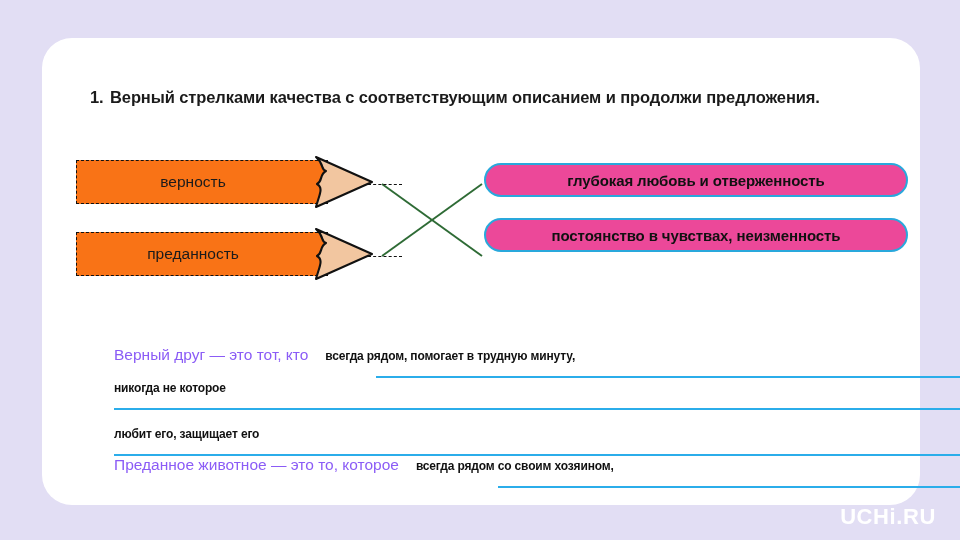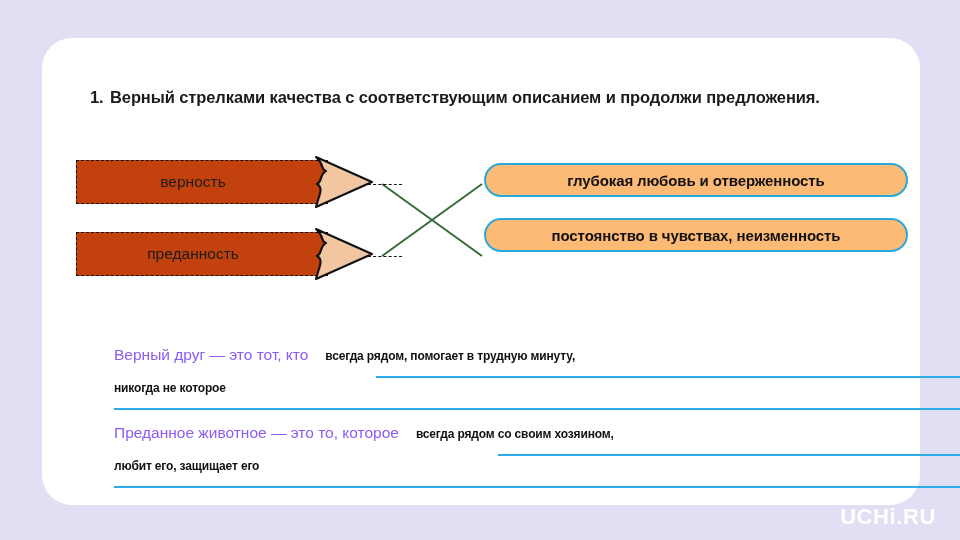--- a/index.html
+++ b/index.html
@@ -55,21 +55,21 @@
     top: 0;
     width: 878px;
     height: 467px;
   }
 
   .term-box {
     position: absolute;
     width: 252px;
     height: 44px;
     border: 1.6px dashed #111111;
-    background: #c2410c;
+    background: #f97316;
     box-sizing: border-box;
   }
   .term-label {
     position: absolute;
     left: 0;
     right: 18px;
     top: 50%;
     transform: translateY(-50%);
     text-align: center;
     font-size: 15.5px;
@@ -105,21 +105,21 @@
     height: 467px;
     pointer-events: none;
   }
 
   
   .def-pill {
     position: absolute;
     height: 34px;
     border: 2.2px solid #29a8dc;
     border-radius: 19px;
-    background: #fdba74;
+    background: #ec4899;
     box-sizing: border-box;
     display: flex;
     align-items: center;
     justify-content: center;
     padding: 3px 18px;
   }
   .def-label {
     font-size: 15px;
     font-weight: bold;
     color: #111111;
@@ -228,27 +228,27 @@
         <span class="rule" style="left:262px; right:0; width:auto;"></span>
       </div>
       <div class="sent-row">
         <span class="answer-text">никогда не которое</span>
         <span class="rule" style="left:0; right:0; width:auto;"></span>
       </div>
     </div>
 
     <div class="sentence">
       <div class="sent-row">
+        <span class="answer-text">любит его, защищает его</span>
+        <span class="rule" style="left:0; right:0; width:auto;"></span>
+      </div>
+      <div class="sent-row">
         <span class="prompt-text">Преданное животное — это то, которое</span>
         <span style="display:inline-block;width:8px"></span>
         <span class="answer-text">всегда рядом со своим хозяином,</span>
         <span class="rule" style="left:384px; right:0; width:auto;"></span>
       </div>
-      <div class="sent-row">
-        <span class="answer-text">любит его, защищает его</span>
-        <span class="rule" style="left:0; right:0; width:auto;"></span>
-      </div>
     </div>
 
   </div>
 </div>
 
 <div id="logo">UCHi.RU</div>
 
 </body></html>

